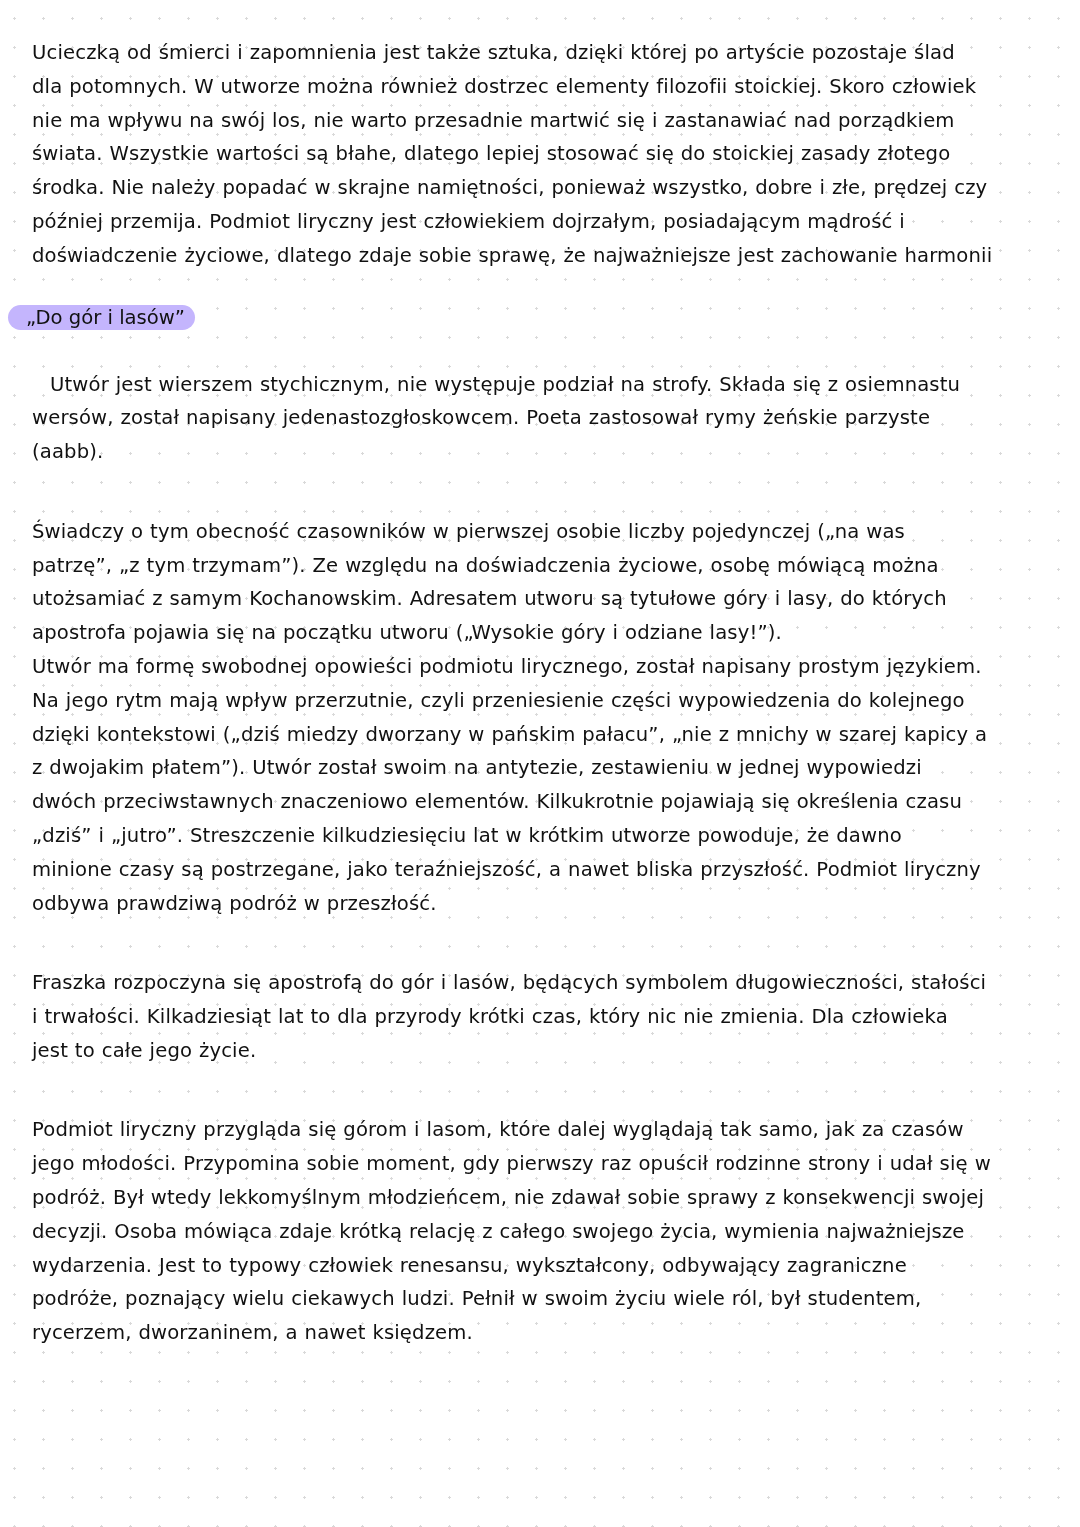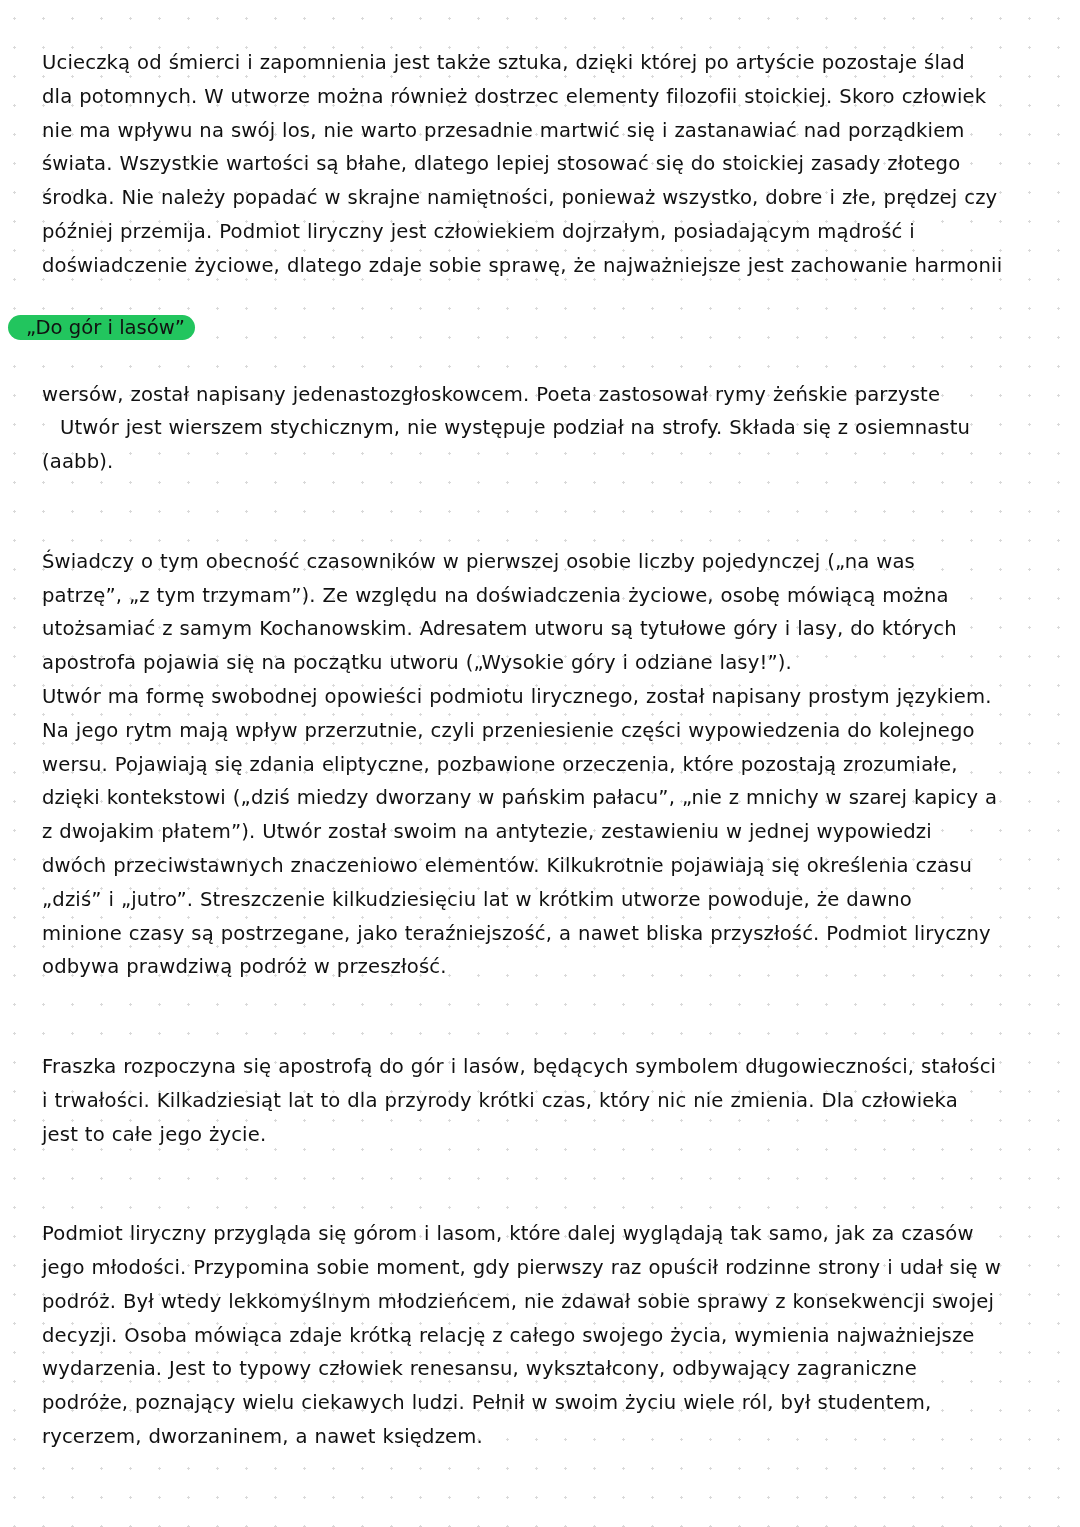--- a/index.html
+++ b/index.html
@@ -20,21 +20,21 @@
     .page {
       position: relative;
       width: 1080px;
       height: 1527px;
       box-sizing: border-box;
       padding: 30px 24px 0 26px;
     }
     .para {
       font-size: 19.6px;
       line-height: 33.8px;
-      margin: 16px;
+      margin: 6px;
       letter-spacing: 0.15px;
       word-spacing: 0.5px;
       white-space: normal;
     }
     .para .line {
       display: block;
       white-space: nowrap;
     }
     .gap-lg { height: 33.8px; }
     .heading-wrap {
@@ -64,39 +64,38 @@
     <span class="line">Ucieczką od śmierci i zapomnienia jest także sztuka, dzięki której po artyście pozostaje ślad</span>
     <span class="line">dla potomnych. W utworze można również dostrzec elementy filozofii stoickiej. Skoro człowiek</span>
     <span class="line">nie ma wpływu na swój los, nie warto przesadnie martwić się i zastanawiać nad porządkiem</span>
     <span class="line">świata. Wszystkie wartości są błahe, dlatego lepiej stosować się do stoickiej zasady złotego</span>
     <span class="line">środka. Nie należy popadać w skrajne namiętności, ponieważ wszystko, dobre i złe, prędzej czy</span>
     <span class="line">później przemija. Podmiot liryczny jest człowiekiem dojrzałym, posiadającym mądrość i</span>
     <span class="line">doświadczenie życiowe, dlatego zdaje sobie sprawę, że najważniejsze jest zachowanie harmonii</span>
   </p>
 
   <div class="heading-wrap">
-    <span class="heading-pill" style="background: #22c55e; text-align: center;">„Do gór i lasów”</span>
+    <span class="heading-pill" style="background: #c4b5fd; text-align: center;">„Do gór i lasów”</span>
   </div>
 
   <p class="para">
+    <span class="line indent">Utwór jest wierszem stychicznym, nie występuje podział na strofy. Składa się z osiemnastu</span>
     <span class="line">wersów, został napisany jedenastozgłoskowcem. Poeta zastosował rymy żeńskie parzyste</span>
-    <span class="line indent">Utwór jest wierszem stychicznym, nie występuje podział na strofy. Składa się z osiemnastu</span>
     <span class="line">(aabb).</span>
   </p>
 
   <div class="gap-lg"></div>
 
   <p class="para">
     <span class="line">Świadczy o tym obecność czasowników w pierwszej osobie liczby pojedynczej („na was</span>
     <span class="line">patrzę”, „z tym trzymam”). Ze względu na doświadczenia życiowe, osobę mówiącą można</span>
     <span class="line">utożsamiać z samym Kochanowskim. Adresatem utworu są tytułowe góry i lasy, do których</span>
     <span class="line">apostrofa pojawia się na początku utworu („Wysokie góry i odziane lasy!”).</span>
     <span class="line">Utwór ma formę swobodnej opowieści podmiotu lirycznego, został napisany prostym językiem.</span>
     <span class="line">Na jego rytm mają wpływ przerzutnie, czyli przeniesienie części wypowiedzenia do kolejnego</span>
-    <span class="line">wersu. Pojawiają się zdania eliptyczne, pozbawione orzeczenia, które pozostają zrozumiałe,</span>
     <span class="line">dzięki kontekstowi („dziś miedzy dworzany w pańskim pałacu”, „nie z mnichy w szarej kapicy a</span>
     <span class="line">z dwojakim płatem”). Utwór został swoim na antytezie, zestawieniu w jednej wypowiedzi</span>
     <span class="line">dwóch przeciwstawnych znaczeniowo elementów. Kilkukrotnie pojawiają się określenia czasu</span>
     <span class="line">„dziś” i „jutro”. Streszczenie kilkudziesięciu lat w krótkim utworze powoduje, że dawno</span>
     <span class="line">minione czasy są postrzegane, jako teraźniejszość, a nawet bliska przyszłość. Podmiot liryczny</span>
     <span class="line">odbywa prawdziwą podróż w przeszłość.</span>
   </p>
 
   <div class="gap-lg"></div>
 

